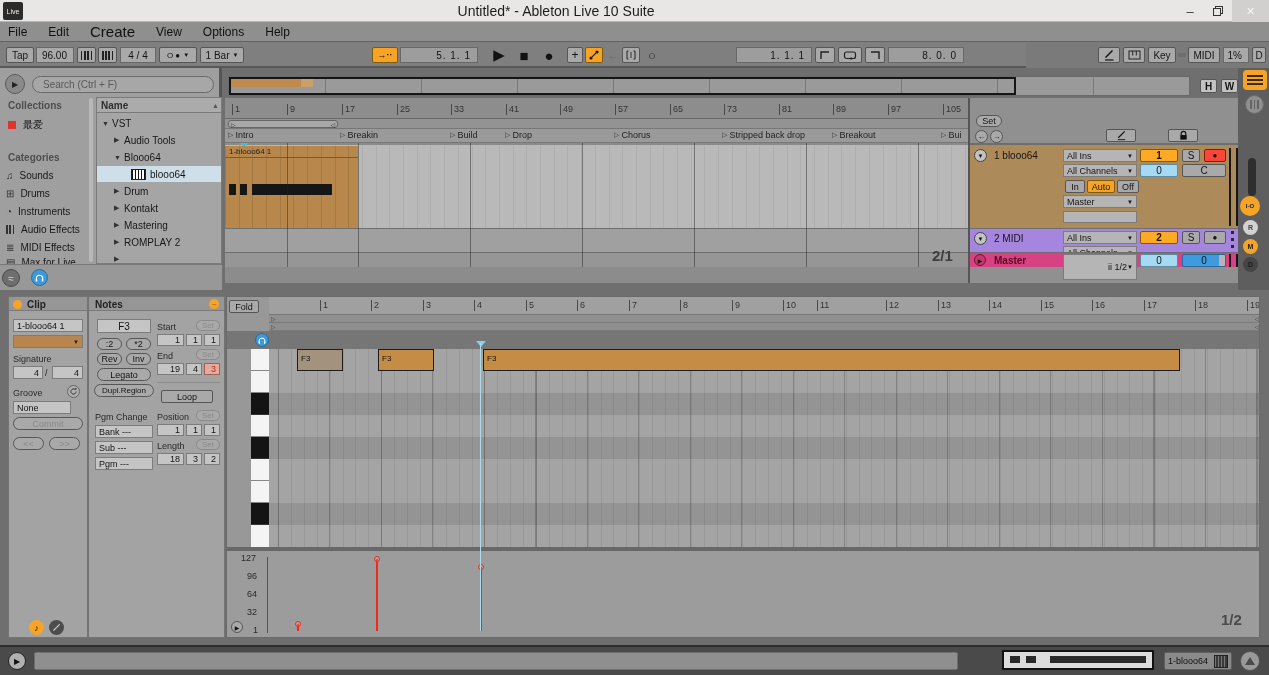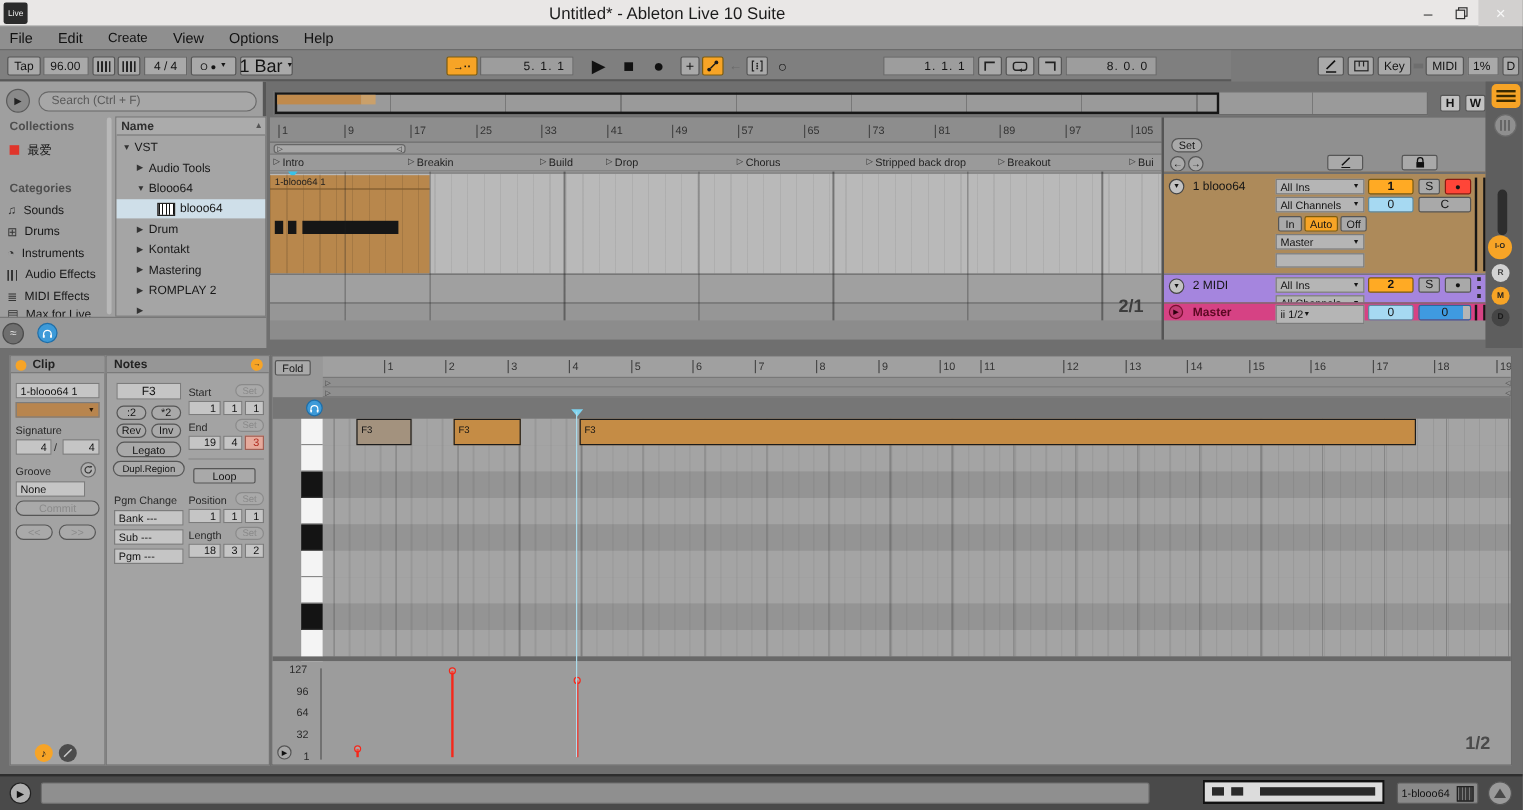--- a/index.html
+++ b/index.html
@@ -55,42 +55,42 @@
         </svg>
     </div>
     <div class="a" style="left:1232px;top:0;width:37px;height:22px;background:#d2d0cf;display:flex;align-items:center;justify-content:center;font-size:14px;color:#fff">
         <span style="color:#f7f7f7">×</span>
       </div>
   </div>
 
   <div class="a" style="left:0;top:22px;width:1269px;height:20px;background:#8f8f8f;border-bottom:1px solid #636363;display:flex;align-items:center;padding-left:8px;gap:21px">
     <span style="font-size:12px;color:#111">File</span>
     <span style="font-size:12px;color:#111">Edit</span>
-    <span style="font-size:11px;color:#111">Create</span>
+    <span style="font-size:15px;color:#111">Create</span>
     <span style="font-size:12px;color:#111">View</span>
     <span style="font-size:12px;color:#111">Options</span>
     <span style="font-size:12px;color:#111">Help</span>
   </div>
 
   <div class="a" style="left:0;top:42px;width:1026px;height:26px;background:#7f7f7f;border-bottom:2px solid #585858">
     <div class="btn a" style="left:6px;top:5px;width:28px;height:16px">Tap</div>
     <div class="disp a" style="left:36px;top:5px;width:38px;height:16px;background:#a9a9a9">96.00</div>
     <div class="btn a" style="left:77px;top:5px;width:19px;height:16px">
         <span class="bars4"></span>
       </div>
     <div class="btn a" style="left:98px;top:5px;width:19px;height:16px">
         <span class="bars4"></span>
       </div>
     <div class="disp a" style="left:120px;top:5px;width:36px;height:16px;background:#a9a9a9;justify-content:center">4 / 4</div>
     <div class="btn a" style="left:159px;top:5px;width:38px;height:16px;gap:3px">
         <span style="font-size:8px">O ●</span>
         <span style="font-size:6px">▼</span>
       </div>
     <div class="btn a" style="left:200px;top:5px;width:44px;height:16px;gap:3px">
-        <span style="font-size:15px">1 Bar</span>
+        <span style="font-size:10px">1 Bar</span>
         <span style="font-size:6px">▼</span>
       </div>
 
     <div class="btn a" style="left:372px;top:5px;width:26px;height:16px;background:#f7a426;border-color:#7c5c10;font-size:9px;font-weight:bold">→··</div>
     <div class="disp a" style="left:400px;top:5px;width:78px;height:16px;letter-spacing:1px">5. 1. 1</div>
     <div class="a" style="left:488px;top:3px;width:22px;height:20px;display:flex;align-items:center;justify-content:center;font-size:15px;color:#111">▶</div>
     <div class="a" style="left:513px;top:3px;width:22px;height:20px;display:flex;align-items:center;justify-content:center;font-size:15px;color:#111">■</div>
     <div class="a" style="left:538px;top:3px;width:22px;height:20px;display:flex;align-items:center;justify-content:center;font-size:15px;color:#111">●</div>
     <div class="btn a" style="left:567px;top:5px;width:16px;height:16px;font-size:12px">+</div>
     <div class="btn a" style="left:585px;top:5px;width:18px;height:16px;background:#f7a426;border-color:#7c5c10">
@@ -407,21 +407,21 @@
           <span>●</span>
         </div>
       <div class="a" style="left:261px;top:2px;width:3px;height:20px;background:repeating-linear-gradient(#2a2a2a 0 3px,transparent 3px 7px)"></div>
     </div>
 
     <div class="a" style="left:0;top:154px;width:268px;height:15px;background:#d64284;border-top:1px solid #6e6e6e">
       <div class="circ a" style="left:4px;top:1px;width:12px;height:12px;background:#c13a72;border:1px solid #7a1030;font-size:6px;color:#2e000e">
           <span>▶</span>
         </div>
       <div class="a" style="left:24px;top:2px;font-size:10px;font-weight:bold;color:#5c0822">Master</div>
-      <div class="fld a" style="left:93px;top:1px;width:74px;height:16px;justify-content:flex-start;background:#b5b5b5">
+      <div class="fld a" style="left:93px;top:1px;width:74px;height:26px;justify-content:flex-end;background:#b5b5b5">
           <span>ii 1/2</span>
           <span style="font-size:6px">▼</span>
         </div>
       <div class="btn a" style="left:170px;top:1px;width:38px;height:13px;background:#a6d9f2;border-color:#5f8ba0">0</div>
       <div class="btn a" style="left:212px;top:1px;width:44px;height:13px;background:linear-gradient(90deg,#3f9ae0 0 86%,#b5b5b5 86%);border-color:#2a6a9e">0</div>
       <div class="meters a" style="left:259px;top:1px;height:13px"></div>
     </div>
   </div>
 
   <div class="a" style="left:1238px;top:68px;width:31px;height:222px;background:#5e5e5e">

